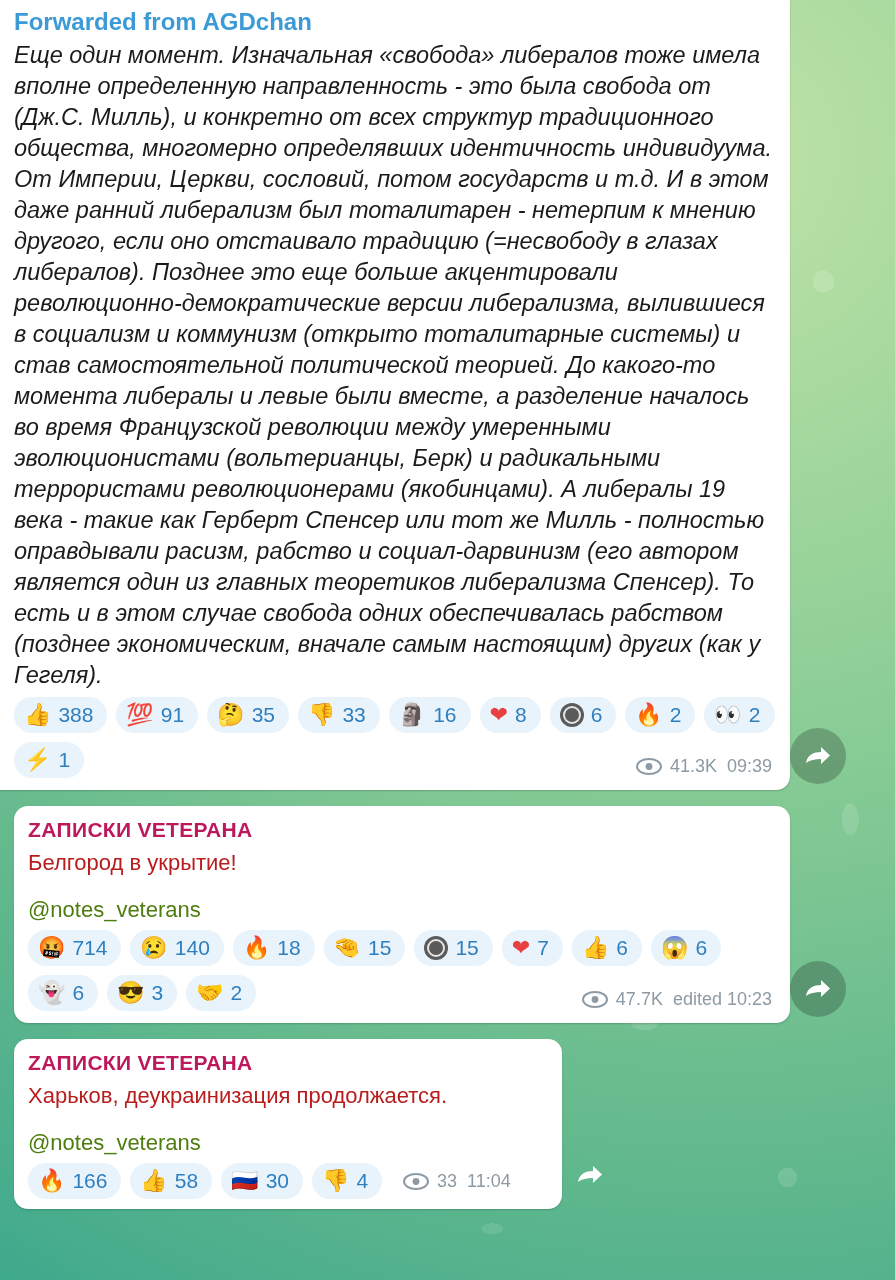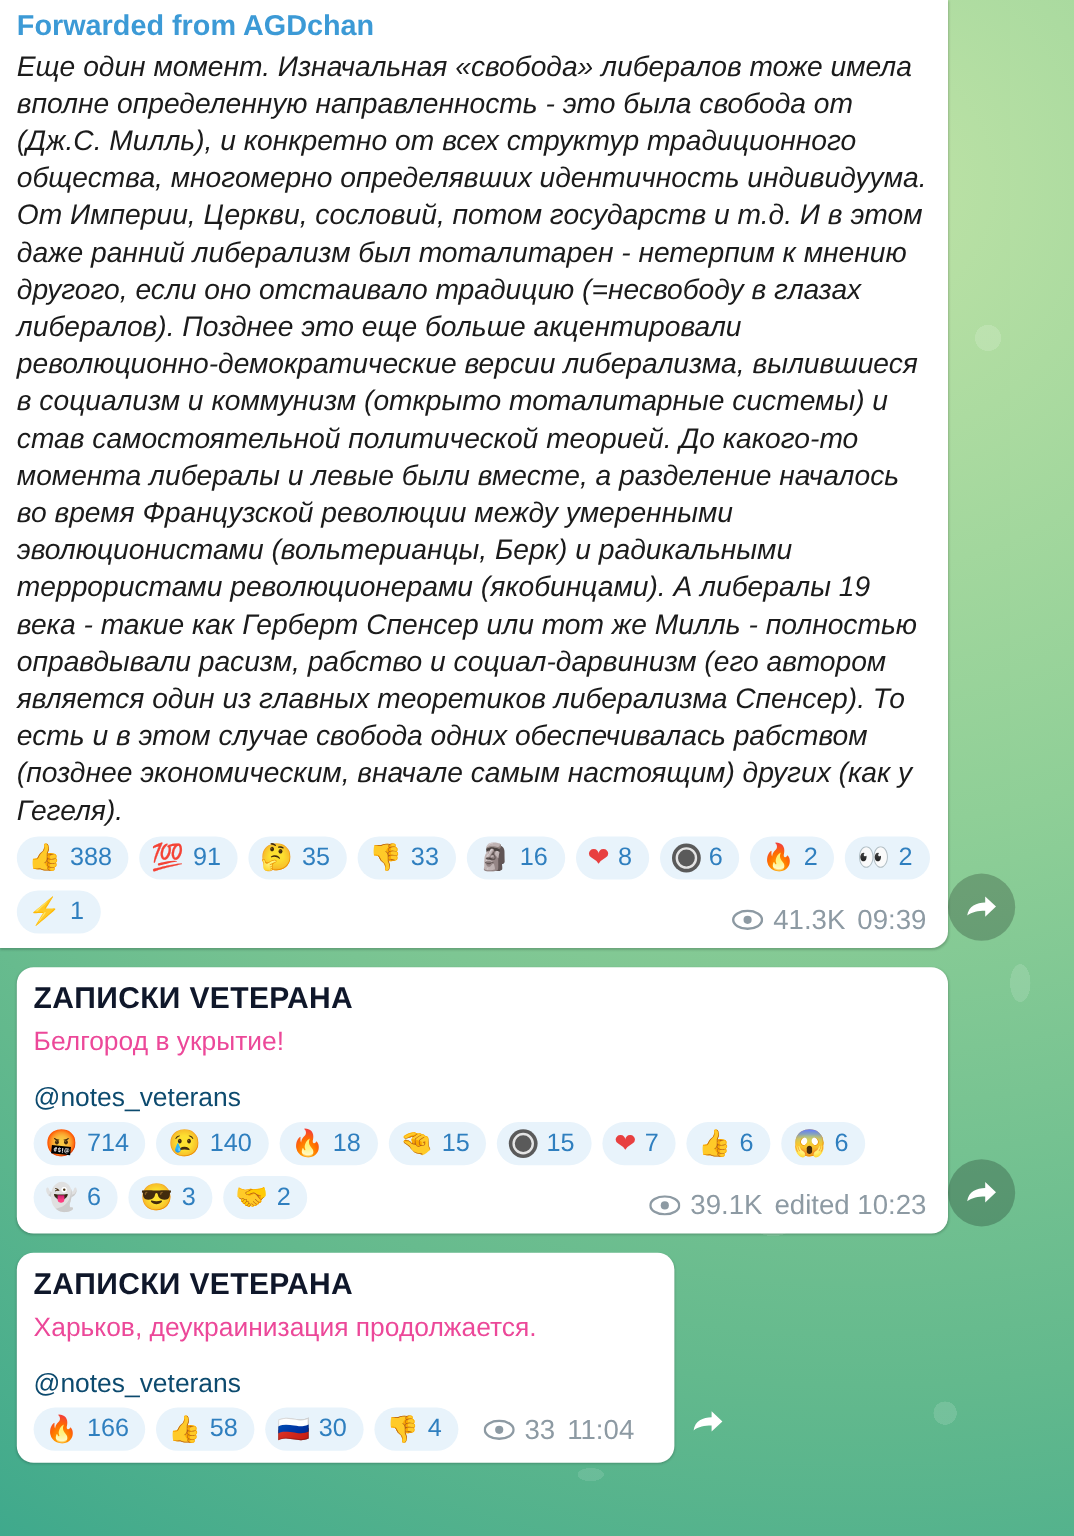--- a/index.html
+++ b/index.html
@@ -72,34 +72,34 @@
   }
   .body-text {
     color: #1b1b1b;
     font-size: 23.5px;
     line-height: 31px;
     white-space: pre-wrap;
     margin: 0 0 6px 0;
     font-style: italic;
   }
   .ch-title {
-    color: #0f172a;
+    color: #be185d;
     font-weight: bold;
-    font-size: 25px;
+    font-size: 21px;
     letter-spacing: .3px;
     margin: 4px 0 6px 0;
   }
   .ch-body {
-    color: #ec4899;
+    color: #b91c1c;
     font-size: 22px;
     line-height: 30px;
     margin: 0 0 18px 0;
   }
   .ch-link {
-    color: #0c4a6e;
+    color: #4d7c0f;
     font-size: 22px;
     line-height: 28px;
     margin: 0 0 6px 0;
     display: block;
   }
 
   
   .reactions {
     display: flex;
     flex-wrap: wrap;
@@ -139,21 +139,21 @@
     border: 2px solid #e4e4e4;
   }
 
   
   .meta {
     display: flex;
     align-items: center;
     justify-content: flex-end;
     gap: 10px;
     color: #8d9aa3;
-    font-size: 23px;
+    font-size: 18px;
     margin-top: -26px;
     padding-right: 4px;
     height: 28px;
   }
   .meta.standalone { margin-top: 8px; }
   .eye {
     width: 24px; height: 16px;
     display: inline-block;
     position: relative;
   }
@@ -300,21 +300,21 @@
           </div>
       </div>
 
       <div class="meta">
         <span class="eye">
           <svg width="26" height="17" viewBox="0 0 26 17">
               <ellipse cx="13" cy="8.5" rx="12" ry="7.5" fill="none" stroke="#8d9aa3" stroke-width="2"></ellipse>
               <circle cx="13" cy="8.5" r="3.4" fill="#8d9aa3"></circle>
             </svg>
         </span>
-        <span>39.1K</span>
+        <span>47.7K</span>
         <span>edited 10:23</span>
       </div>
     </div>
 
     <div class="fwd-btn">
       <svg width="28" height="24" viewBox="0 0 28 24">
           <path d="M2 19c1-8 8-11 15-11V3l9 8.5L17 20v-5c-6 0-11 1-15 4z" fill="#ffffff"></path>
         </svg>
     </div>
   </div>

